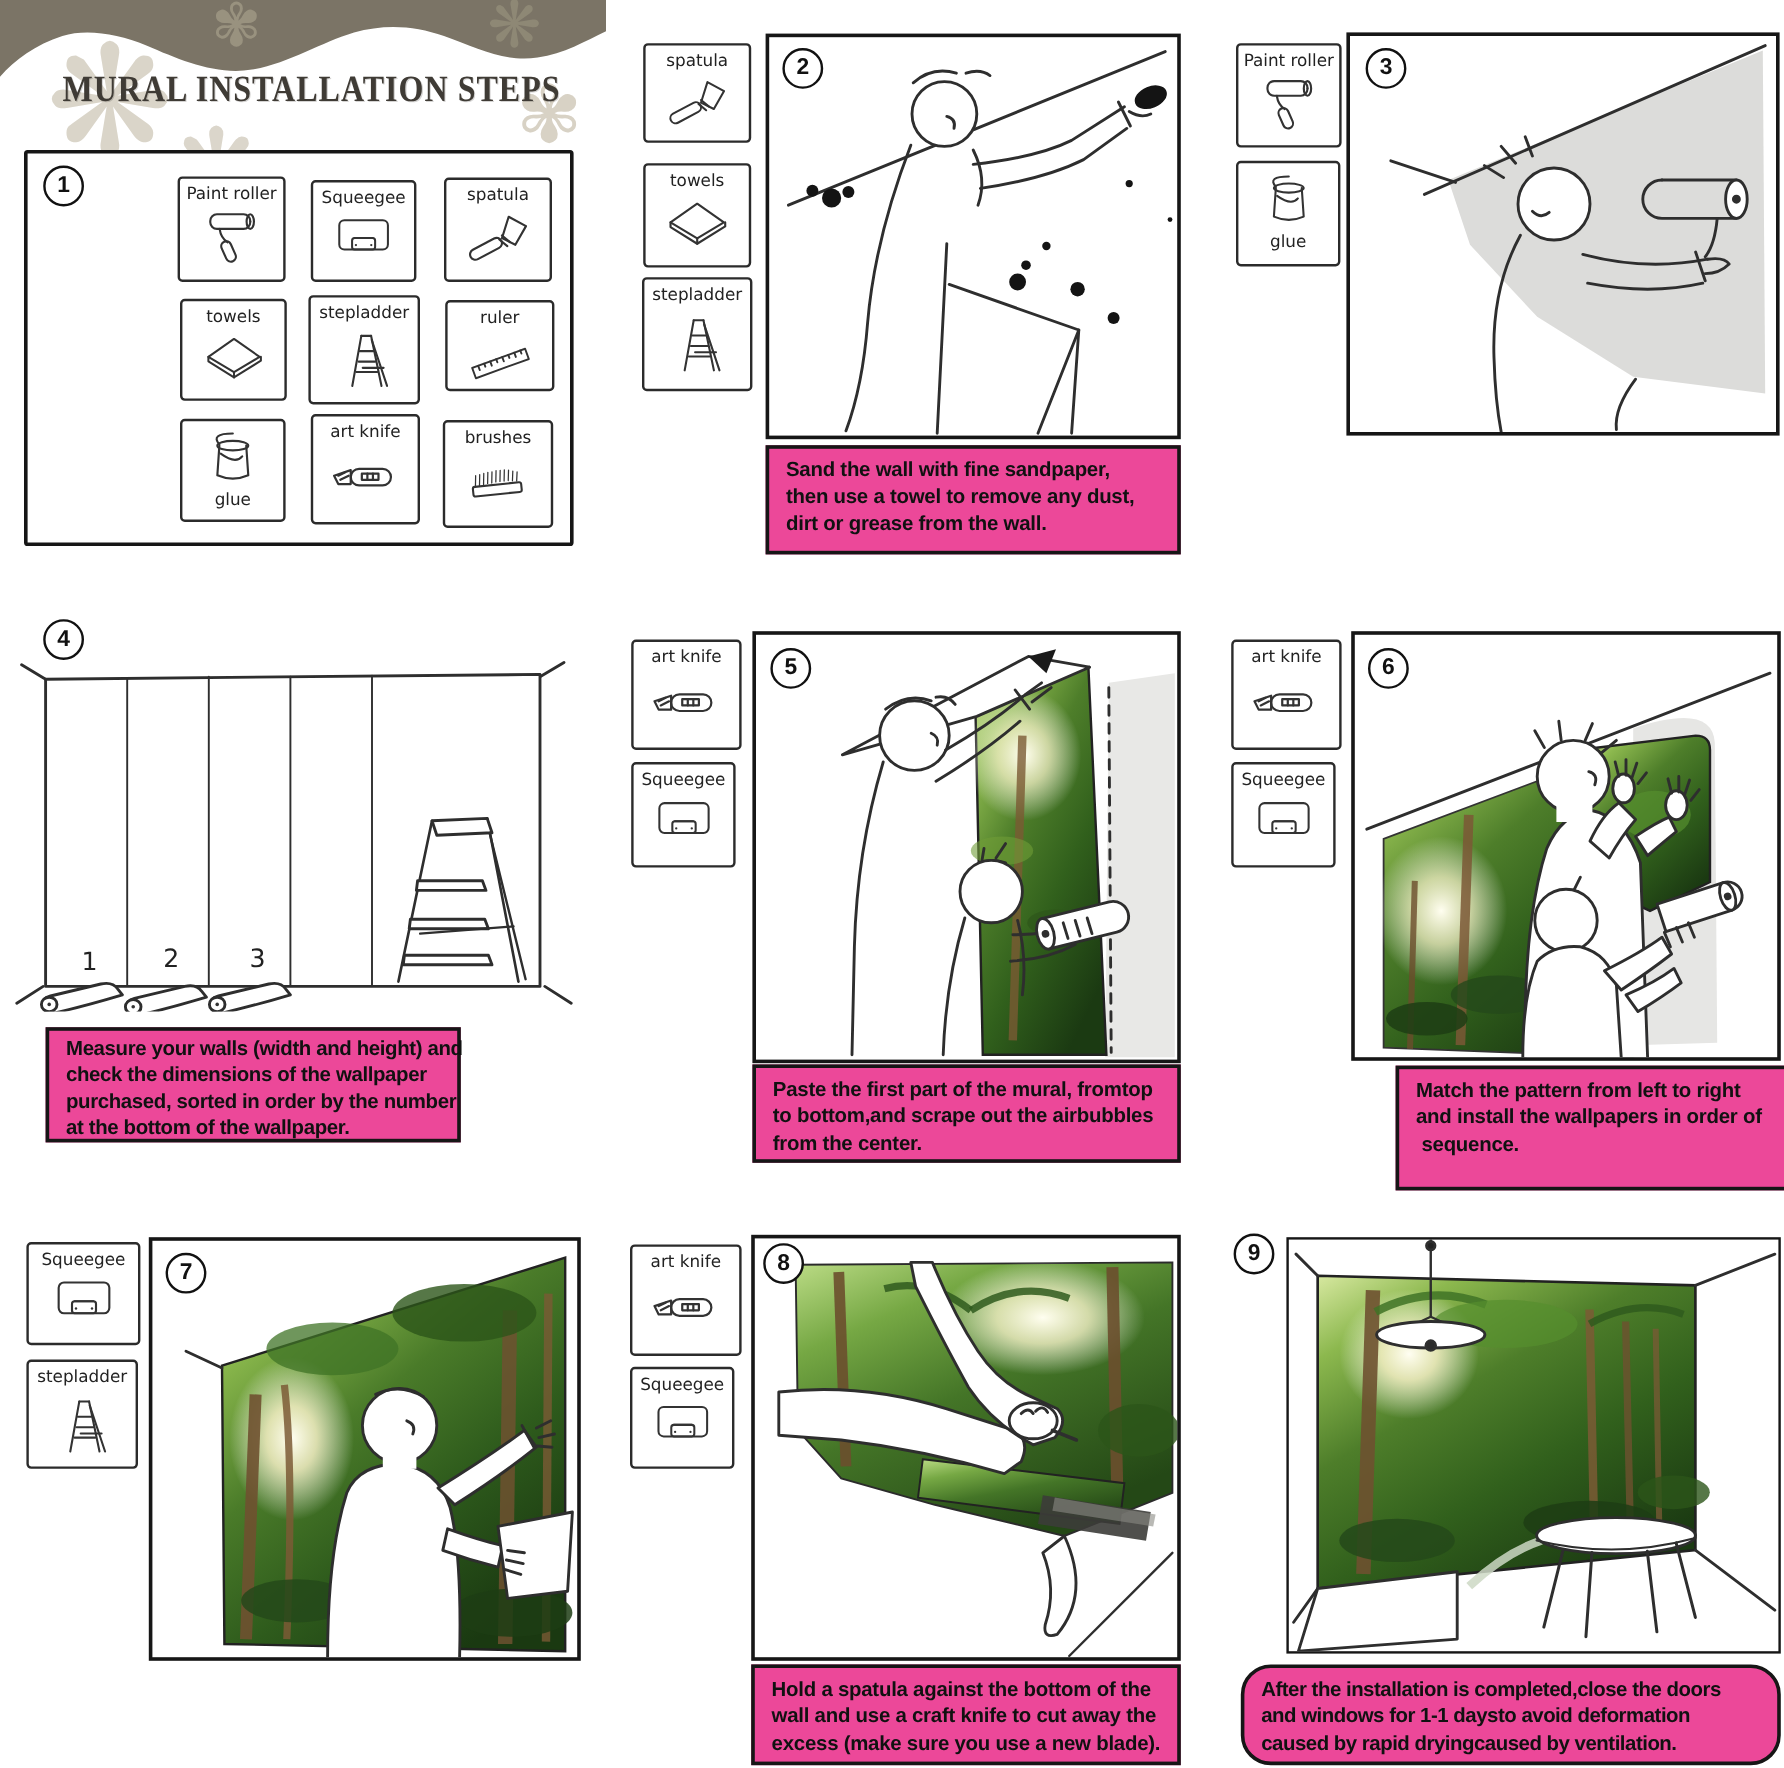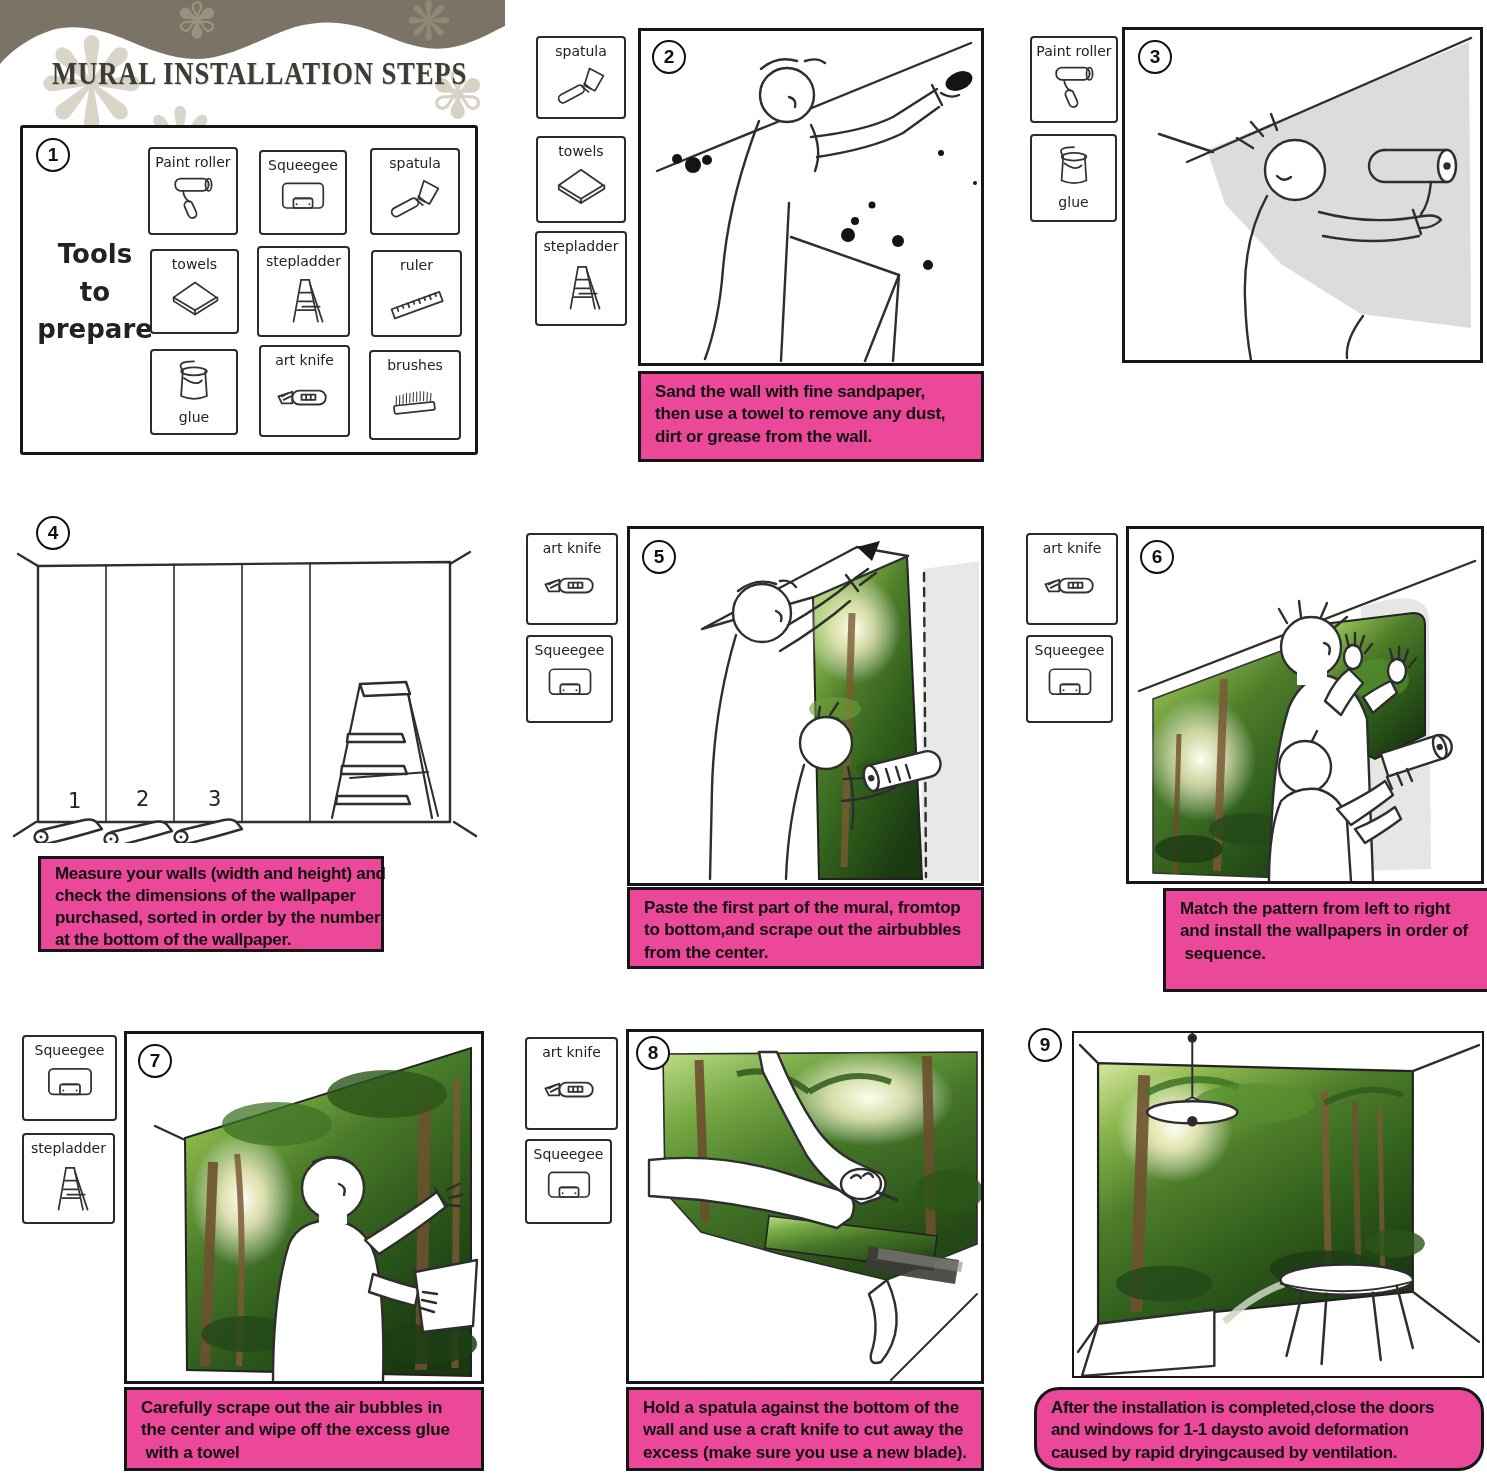--- a/index.html
+++ b/index.html
@@ -125,25 +125,20 @@
   </svg>
   <span class="flower" style="left:38px;top:22px;font-size:128px;color:#dad5c9;">❋</span>
   <span class="flower" style="left:140px;top:96px;font-size:96px;color:#d5cfc2;opacity:.85;">❋</span>
   <span class="flower" style="left:176px;top:-4px;font-size:50px;color:#99927f;">✾</span>
   <span class="flower" style="left:406px;top:-6px;font-size:54px;color:#8e8875;">❋</span>
   <span class="flower" style="left:430px;top:62px;font-size:66px;color:#d8d2c5;">✾</span>
   <div class="banner-title">MURAL INSTALLATION STEPS</div>
 
   <div class="panel" style="left:20px;top:125px;width:458px;height:330px;border-radius:3px;"></div>
   <div class="num" style="left:36px;top:138px;">1</div>
-  <div class="tools-title">
-    <div>Tools</div>
-    <div>to</div>
-    <div>prepare</div>
-  </div>
 
   <div class="toolbox" style="left:148px;top:147px;width:90px;height:88px;">
     <span class="tlabel">Paint roller</span>
     <svg width="58" height="50">
         <use href="#i-roller"></use>
       </svg>
   </div>
   <div class="toolbox" style="left:259px;top:150px;width:88px;height:85px;">
     <span class="tlabel">Squeegee</span>
     <svg width="56" height="48">
@@ -161,21 +156,21 @@
     <svg width="56" height="48">
         <use href="#i-towels"></use>
       </svg>
   </div>
   <div class="toolbox" style="left:257px;top:246px;width:93px;height:91px;">
     <span class="tlabel">stepladder</span>
     <svg width="58" height="54">
         <use href="#i-ladder"></use>
       </svg>
   </div>
-  <div class="toolbox" style="left:371px;top:250px;width:91px;height:87px;">
+  <div class="toolbox" style="left:371px;top:250px;width:91px;height:76px;">
     <span class="tlabel">ruler</span>
     <svg width="60" height="52">
         <use href="#i-ruler"></use>
       </svg>
   </div>
   <div class="toolbox label-bottom" style="left:150px;top:349px;width:88px;height:86px;">
     <span class="tlabel">glue</span>
     <svg width="56" height="52">
         <use href="#i-glue"></use>
       </svg>
@@ -524,25 +519,20 @@
         <path d="M238,206 Q280,180 310,158 L320,172 Q290,196 252,220 Z" fill="#fff"></path>
         <path d="M308,154 l10,18"></path>
         <path d="M320,156 l12,-6 M322,164 l13,-3 M321,171 l12,1"></path>
         <path d="M246,240 Q274,250 292,254 L288,272 Q264,266 242,258 Z" fill="#fff"></path>
         <polygon points="288,238 350,226 346,292 296,298" fill="#fff"></polygon>
         <path d="M296,258 l14,2 M295,266 l14,3 M294,274 l13,4"></path>
       </g>
     </svg>
   </div>
   <div class="num" style="left:138px;top:1044px;">7</div>
-  <div class="caption" style="left:124px;top:1387px;width:360px;height:84px;">
-    <div class="ln">Carefully scrape out the air bubbles in</div>
-    <div class="ln">the center and wipe off the excess glue</div>
-    <div class="ln"> with a towel</div>
-  </div>
 
   <div class="toolbox" style="left:525px;top:1037px;width:93px;height:93px;">
     <span class="tlabel">art knife</span>
     <svg width="60" height="52">
         <use href="#i-knife"></use>
       </svg>
   </div>
   <div class="toolbox" style="left:525px;top:1139px;width:87px;height:85px;">
     <span class="tlabel">Squeegee</span>
     <svg width="54" height="48">

